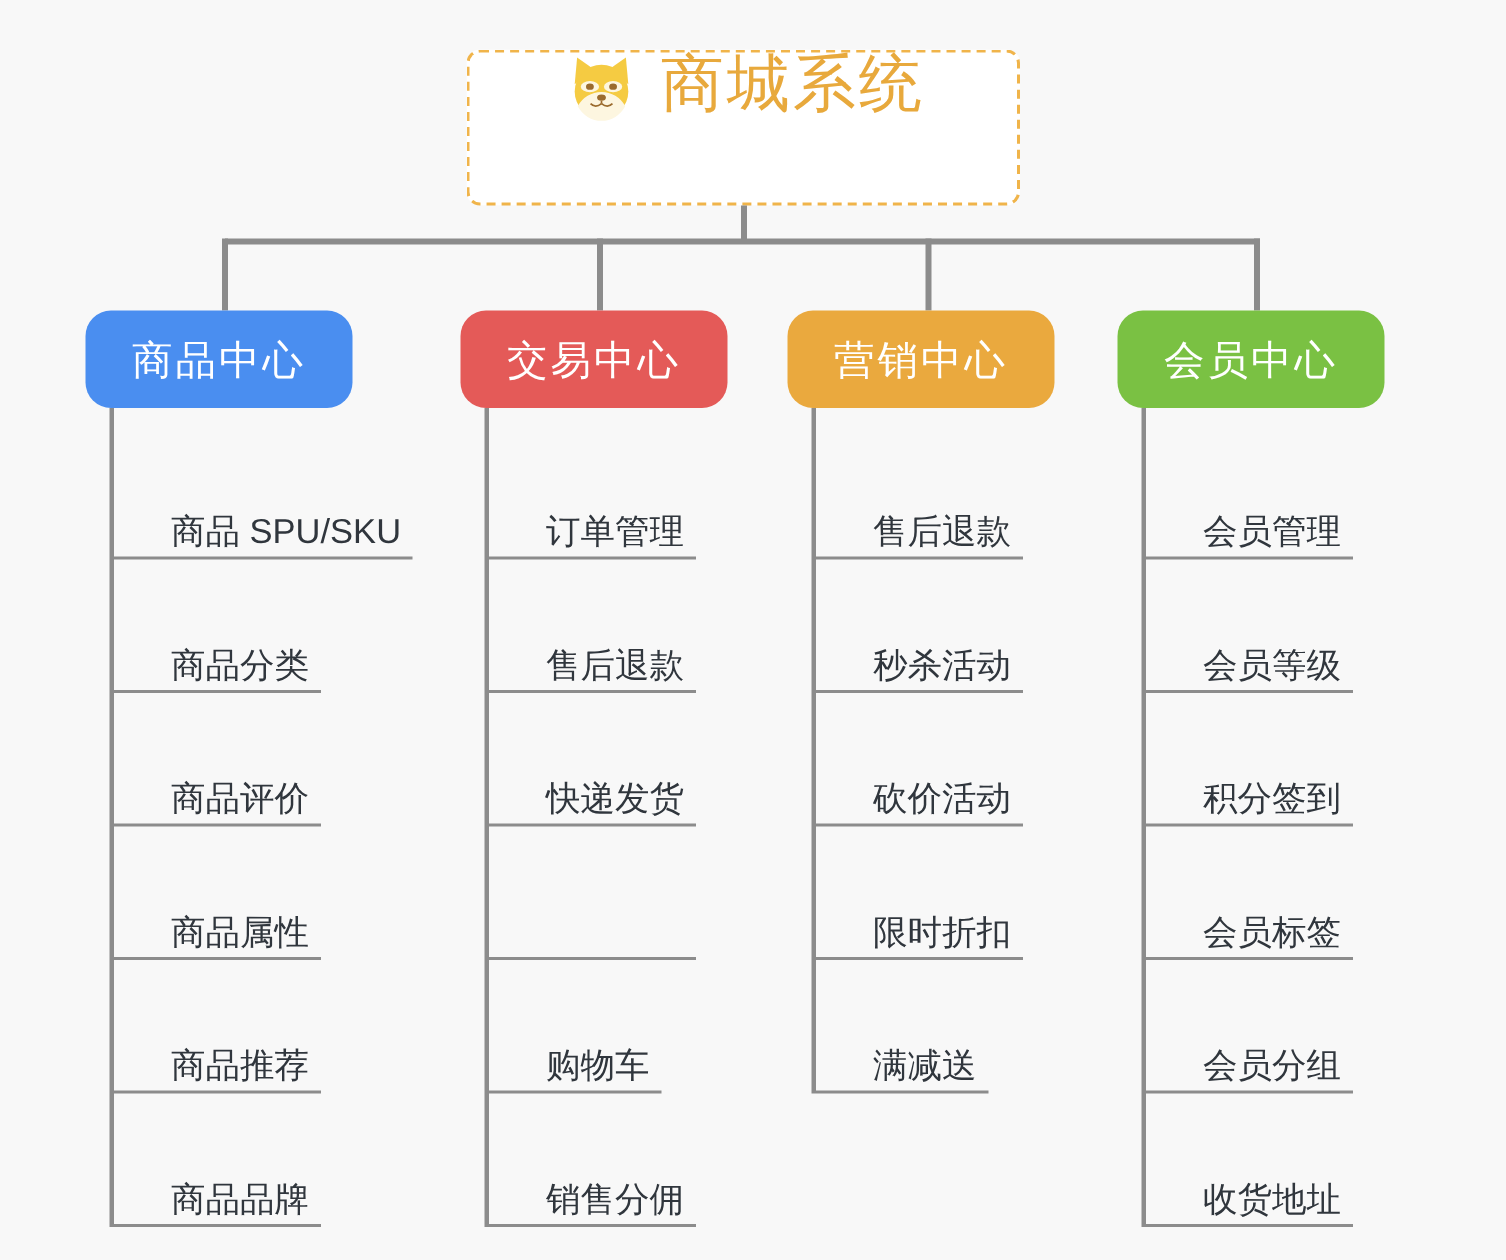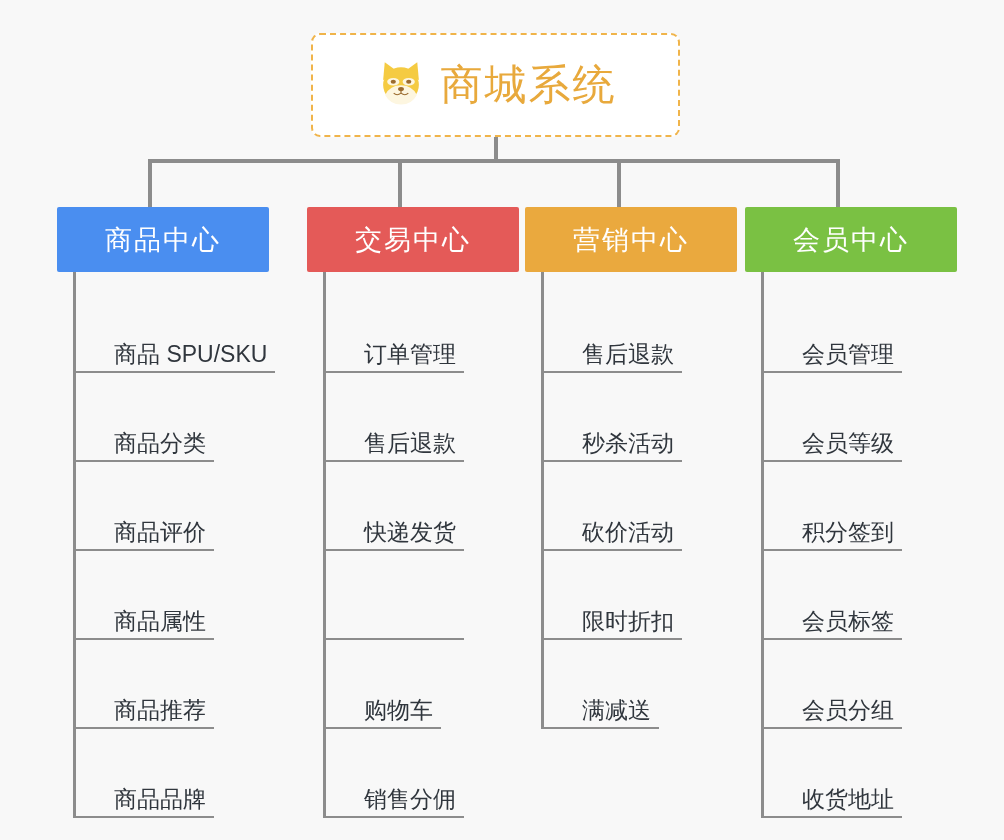--- a/index.html
+++ b/index.html
@@ -23,21 +23,20 @@
   .root-node {
     position: absolute;
     left: 311px;
     top: 33px;
     width: 369px;
     height: 104px;
     background: #ffffff;
     border: 2px dashed #f0b44a;
     border-radius: 9px;
     display: flex;
-    align-items: center;
     justify-content: center;
     gap: 14px;
   }
 
   .root-icon {
     width: 52px;
     height: 52px;
     flex: 0 0 auto;
     display: block;
   }
@@ -81,23 +80,23 @@
   .branch {
     position: absolute;
     top: 207px;
   }
   .branch.c1 { left: 57px;  }
   .branch.c2 { left: 307px; }
   .branch.c3 { left: 525px; }
   .branch.c4 { left: 745px; }
 
   .branch-header {
-    width: 212px;
+    width: 178px;
     height: 65px;
-    border-radius: 2px;
+    border-radius: 17px;
     display: flex;
     align-items: center;
     justify-content: center;
     color: #ffffff;
     font-size: 27px;
     letter-spacing: 2px;
     white-space: nowrap;
   }
   .branch.c1 .branch-header { background: #4a8ef0; }
   .branch.c2 .branch-header { background: #e45a58; }

